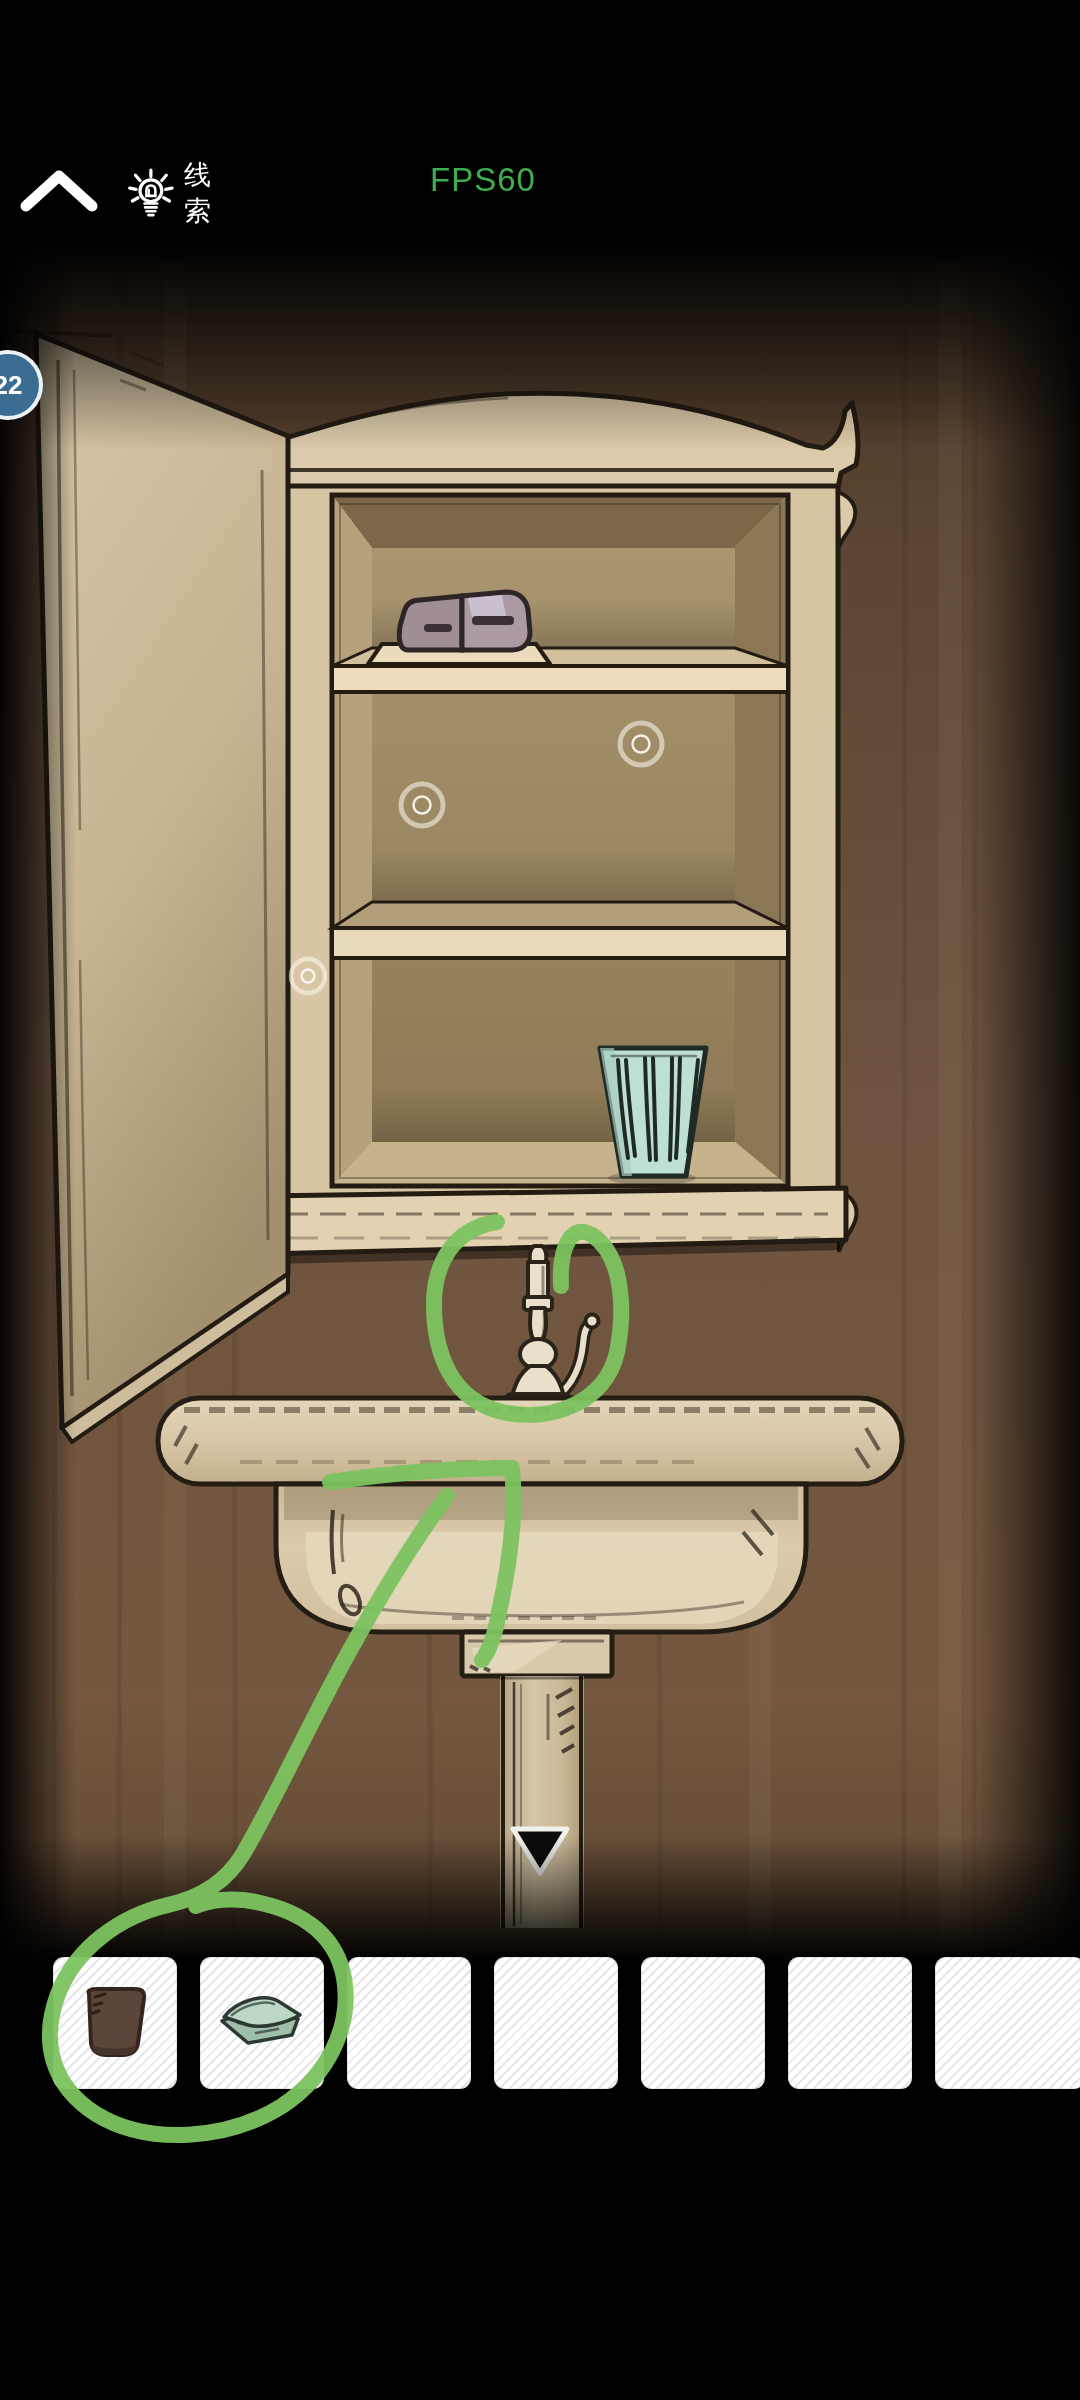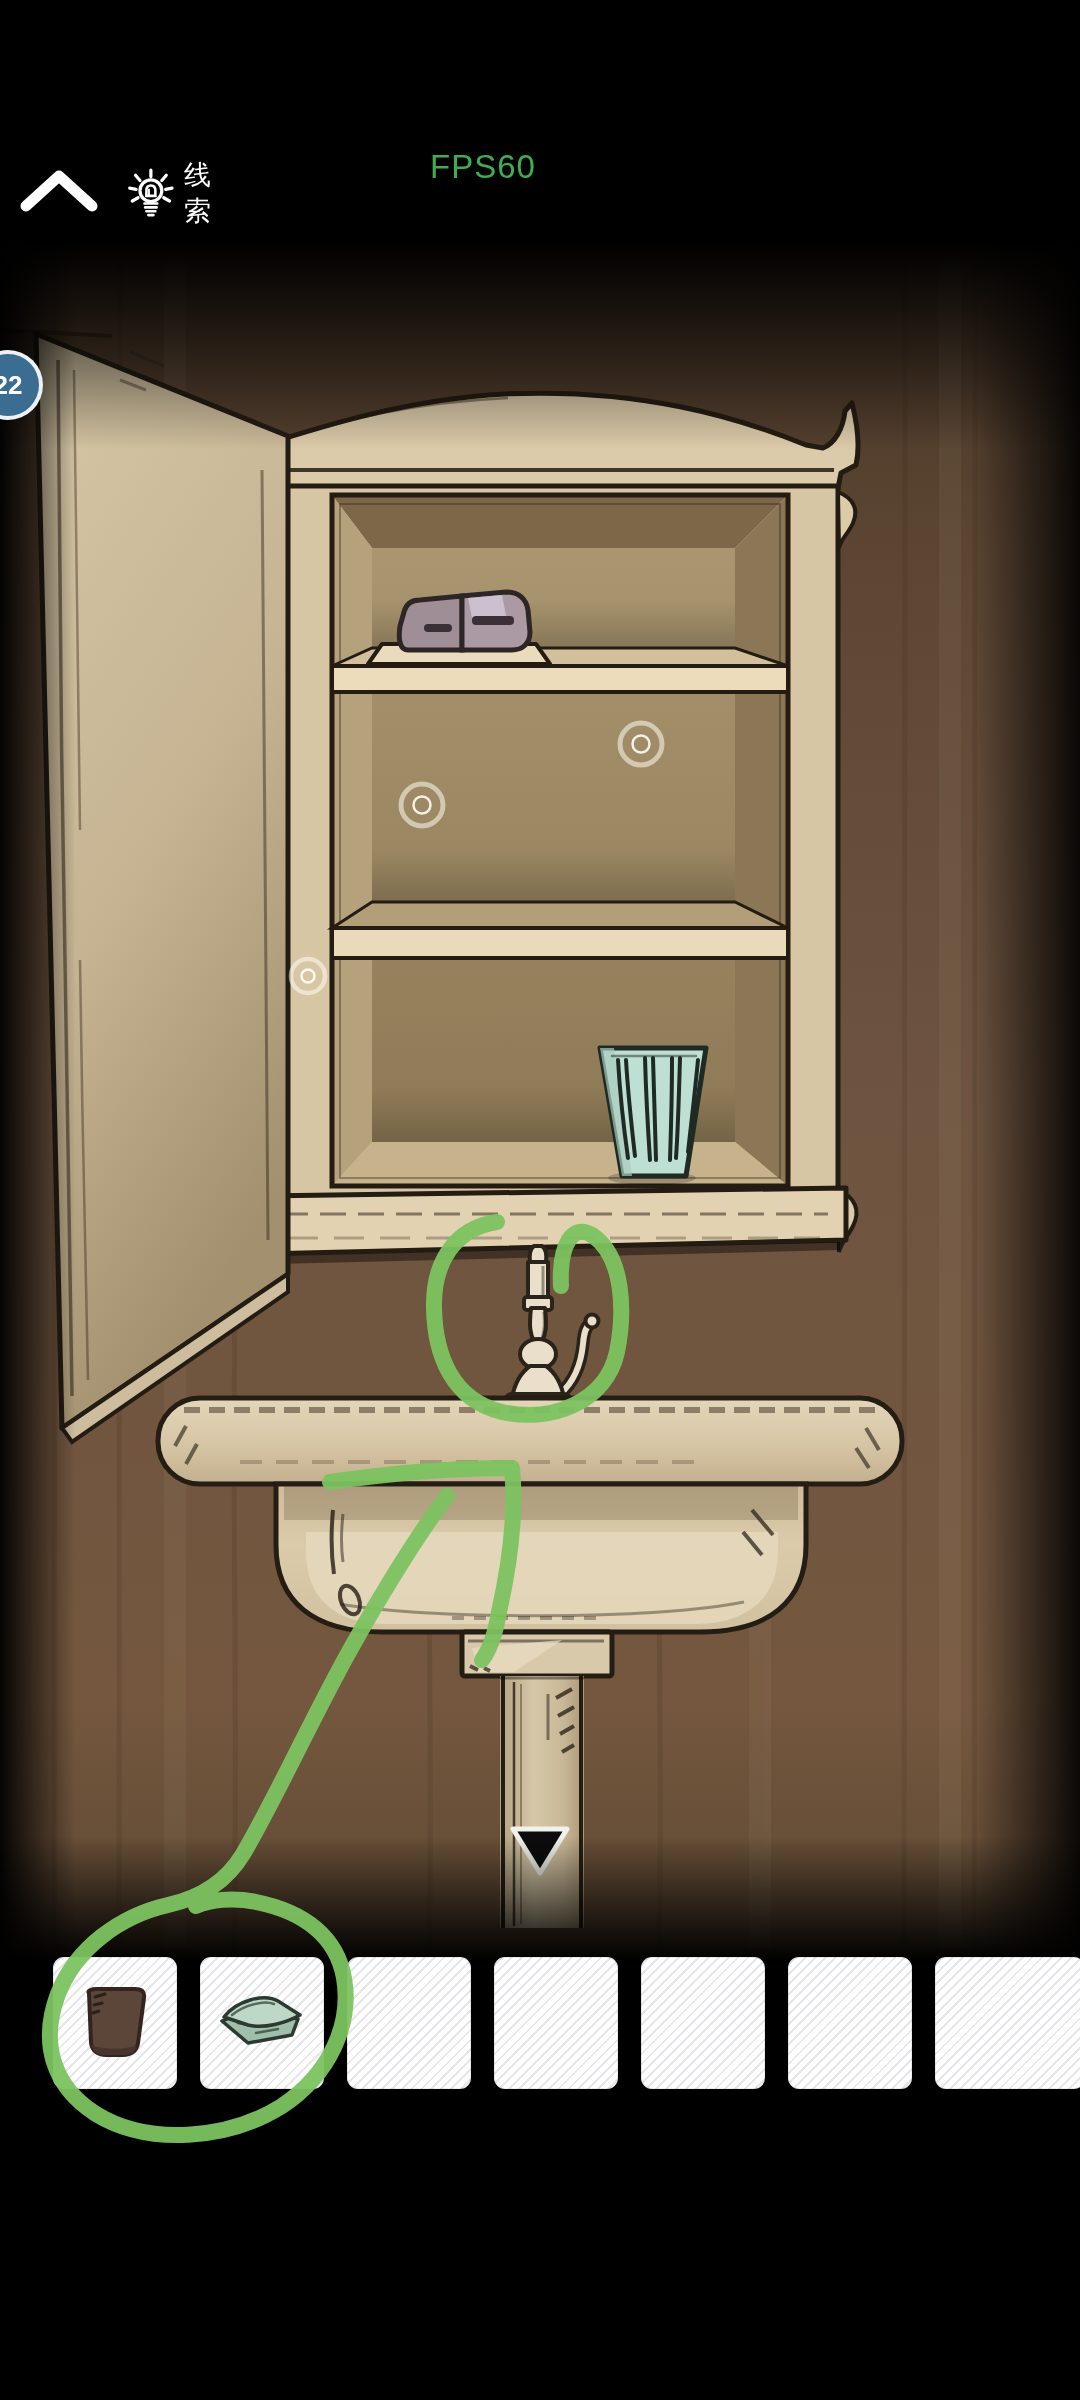--- a/index.html
+++ b/index.html
@@ -14,21 +14,21 @@
 
   
   #hud{position:absolute;left:0;top:0;width:1080px;height:300px;z-index:4;}
   #collapse-btn{position:absolute;left:14px;top:160px;width:90px;height:60px;
                 background:none;border:none;padding:0;cursor:pointer;}
   #hint-btn{position:absolute;left:122px;top:126px;width:95px;height:132px;
             background:none;border:none;padding:0;cursor:pointer;
             display:flex;flex-direction:row;align-items:center;}
   #hint-label{color:#fff;font-size:27px;margin-top:2px;letter-spacing:2px;
               text-shadow:0 0 6px rgba(0,0,0,.8);}
-  #fps{position:absolute;left:430px;top:148px;color:var(--fps-green,#3fae4e);
+  #fps{position:absolute;left:430px;top:161px;color:var(--fps-green,#3fae4e);
        font-size:33px;letter-spacing:1px;}
   #badge{position:absolute;left:-27px;top:350px;width:62px;height:62px;
          border-radius:50%;background:var(--badge-blue,#3a6d91);
          border:4px solid rgba(255,255,255,.9);color:#fff;font-size:26px;
          font-weight:bold;display:flex;align-items:center;justify-content:center;
          z-index:4;}
 
   
   #inventory{position:absolute;left:0;top:1957px;width:1080px;height:132px;z-index:2;}
   .slot{position:absolute;top:0;width:124px;height:132px;border-radius:11px;

